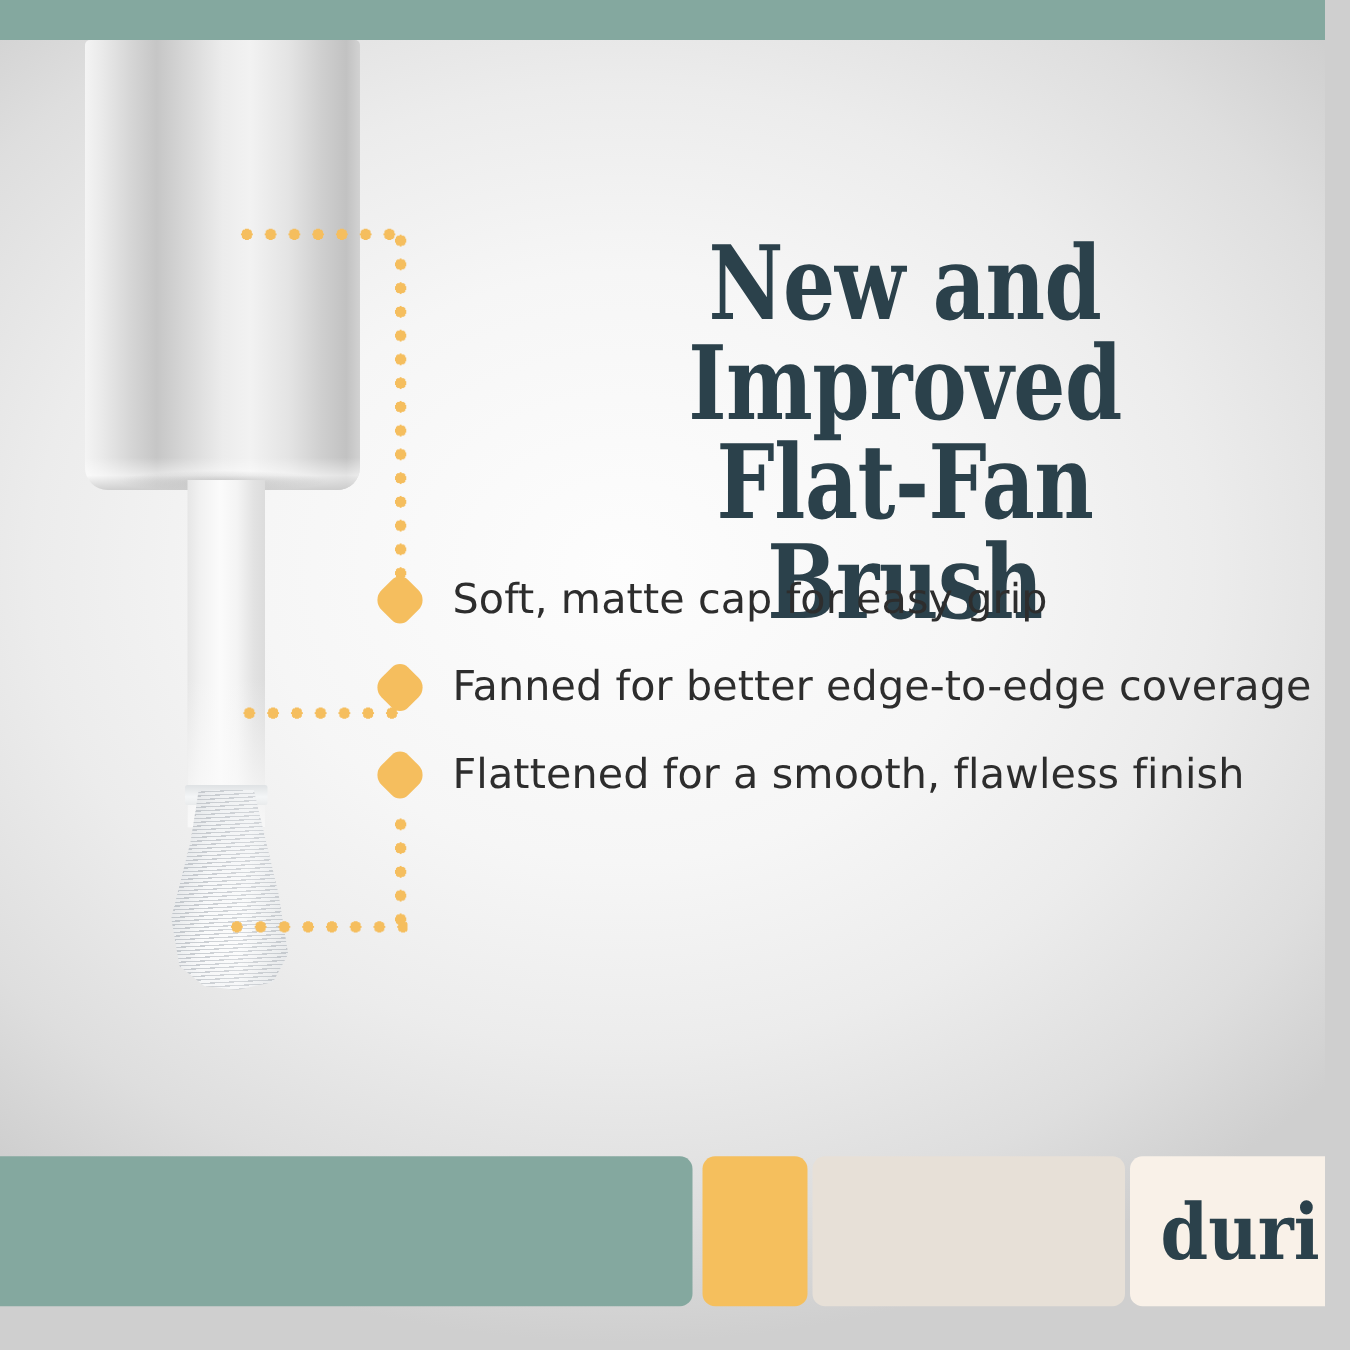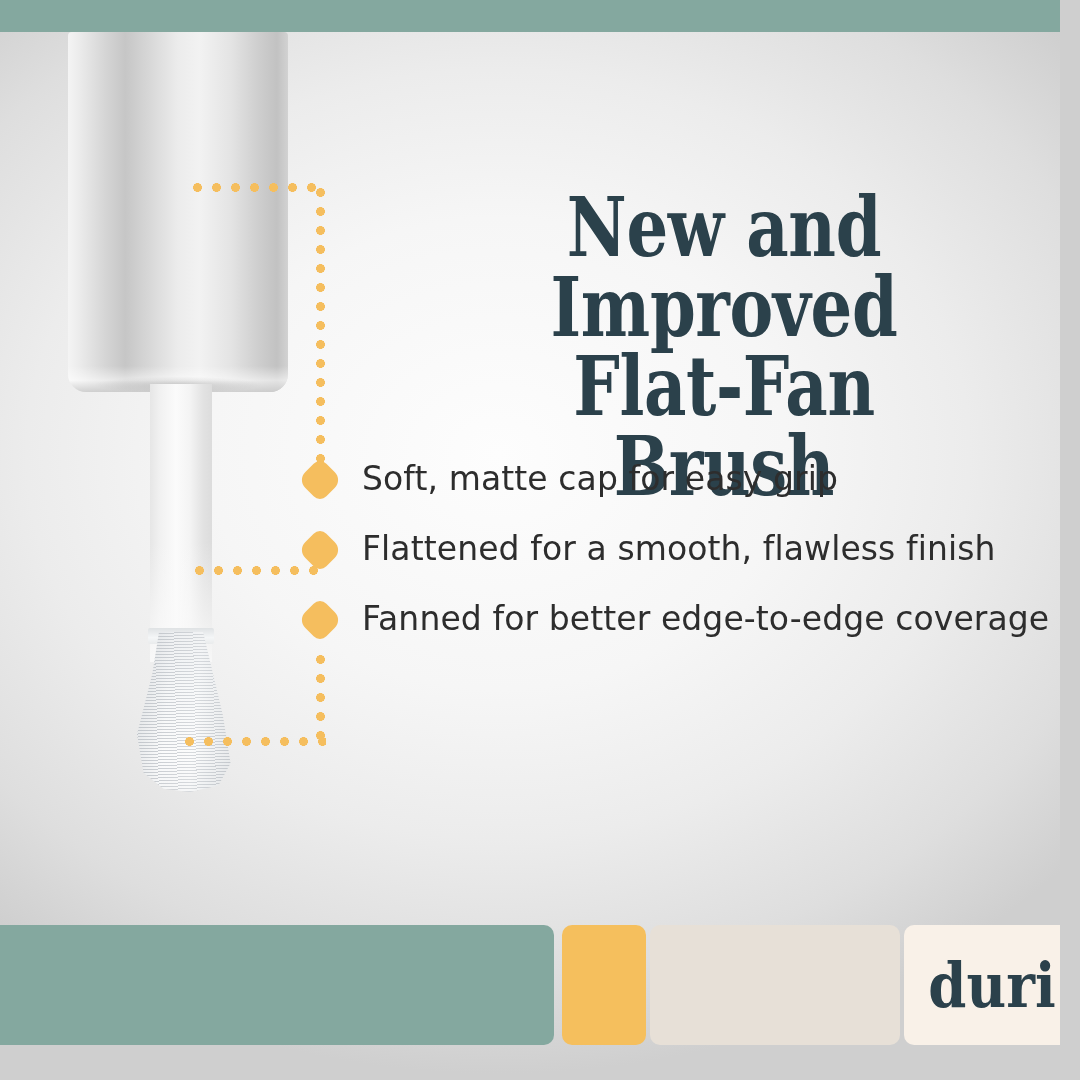--- a/index.html
+++ b/index.html
@@ -157,27 +157,27 @@
     <div class="bullet">
       <span class="marker">
           <i></i>
         </span>
       <span class="btxt">Soft, matte cap for easy grip</span>
     </div>
     <div class="bullet">
       <span class="marker">
           <i></i>
         </span>
-      <span class="btxt">Flattened for a smooth, flawless finish</span>
+      <span class="btxt">Fanned for better edge-to-edge coverage</span>
     </div>
     <div class="bullet">
       <span class="marker">
           <i></i>
         </span>
-      <span class="btxt">Fanned for better edge-to-edge coverage</span>
+      <span class="btxt">Flattened for a smooth, flawless finish</span>
     </div>
   </div>
 
   <div class="footer">
     <div class="fb green"></div>
     <div class="fb amber"></div>
     <div class="fb beige"></div>
     <div class="fb cream"></div>
   </div>
   <div class="logo">duri</div>

